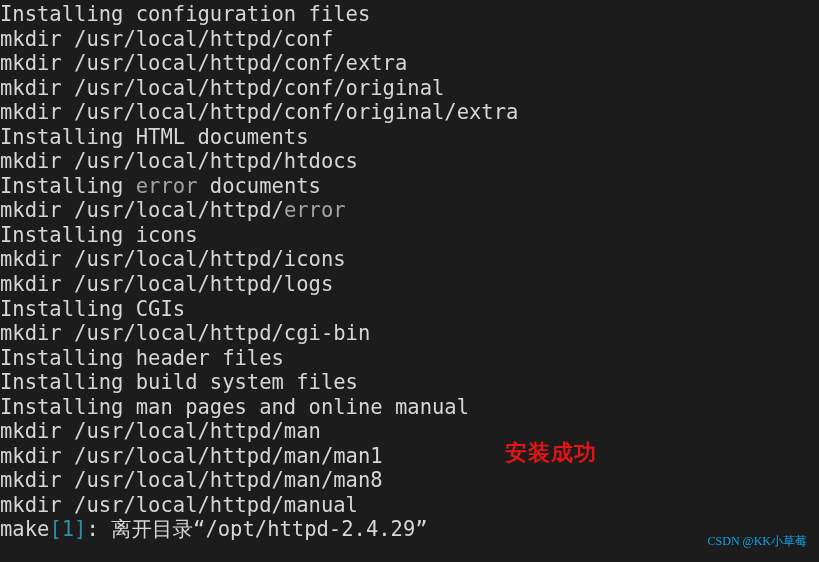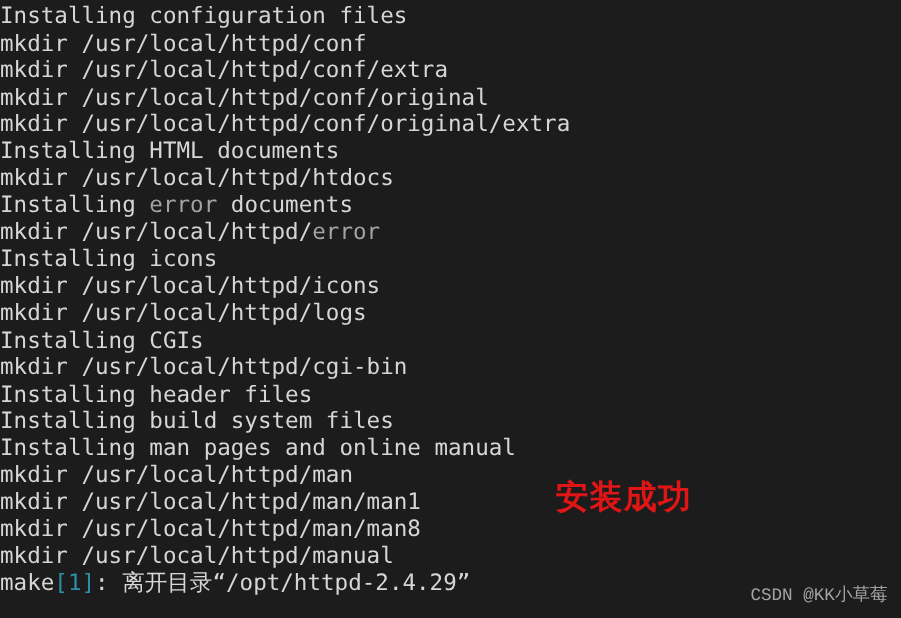--- a/index.html
+++ b/index.html
@@ -32,33 +32,33 @@
   }
   .seg-plain  { color: #d6d6d6; }
   .seg-red    { color: #a3a3a3; }
   .seg-blue   { color: #2d8fa8; }
 
   #annotation {
     position: absolute;
     left: 505px;
     top: 441px;
     font-family: "DejaVu Sans", "Liberation Sans", sans-serif;
-    font-size: 30px;
+    font-size: 22px;
     font-weight: bold;
     color: #e01515;
     letter-spacing: 1px;
     white-space: pre;
   }
   #watermark {
     position: absolute;
     right: 12px;
     bottom: 8px;
-    font-family: Liberation Mono, monospace;
-    font-size: 16px;
-    color: #a3a3a3;
+    font-family: Liberation Serif, serif;
+    font-size: 12px;
+    color: #0ea5e9;
     white-space: pre;
   }
 </style>
 </head>
 <body>
 
 <div id="terminal">
 
   <div id="console-output"><div class="term-line"><span class="seg-plain">Installing configuration files</span></div><div class="term-line"><span class="seg-plain">mkdir /usr/local/httpd/conf</span></div><div class="term-line"><span class="seg-plain">mkdir /usr/local/httpd/conf/extra</span></div><div class="term-line"><span class="seg-plain">mkdir /usr/local/httpd/conf/original</span></div><div class="term-line"><span class="seg-plain">mkdir /usr/local/httpd/conf/original/extra</span></div><div class="term-line"><span class="seg-plain">Installing HTML documents</span></div><div class="term-line"><span class="seg-plain">mkdir /usr/local/httpd/htdocs</span></div><div class="term-line"><span class="seg-plain">Installing </span><span class="seg-red">error</span><span class="seg-plain"> documents</span></div><div class="term-line"><span class="seg-plain">mkdir /usr/local/httpd/</span><span class="seg-red">error</span></div><div class="term-line"><span class="seg-plain">Installing icons</span></div><div class="term-line"><span class="seg-plain">mkdir /usr/local/httpd/icons</span></div><div class="term-line"><span class="seg-plain">mkdir /usr/local/httpd/logs</span></div><div class="term-line"><span class="seg-plain">Installing CGIs</span></div><div class="term-line"><span class="seg-plain">mkdir /usr/local/httpd/cgi-bin</span></div><div class="term-line"><span class="seg-plain">Installing header files</span></div><div class="term-line"><span class="seg-plain">Installing build system files</span></div><div class="term-line"><span class="seg-plain">Installing man pages and online manual</span></div><div class="term-line"><span class="seg-plain">mkdir /usr/local/httpd/man</span></div><div class="term-line"><span class="seg-plain">mkdir /usr/local/httpd/man/man1</span></div><div class="term-line"><span class="seg-plain">mkdir /usr/local/httpd/man/man8</span></div><div class="term-line"><span class="seg-plain">mkdir /usr/local/httpd/manual</span></div><div class="term-line"><span class="seg-plain">make</span><span class="seg-blue">[1]</span><span class="seg-plain">: 离开目录“/opt/httpd-2.4.29”</span></div></div>
 

